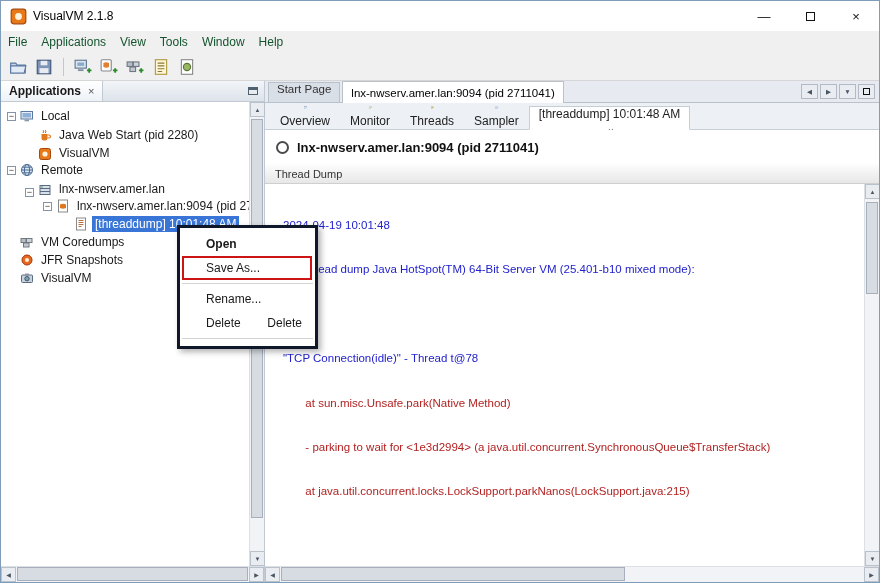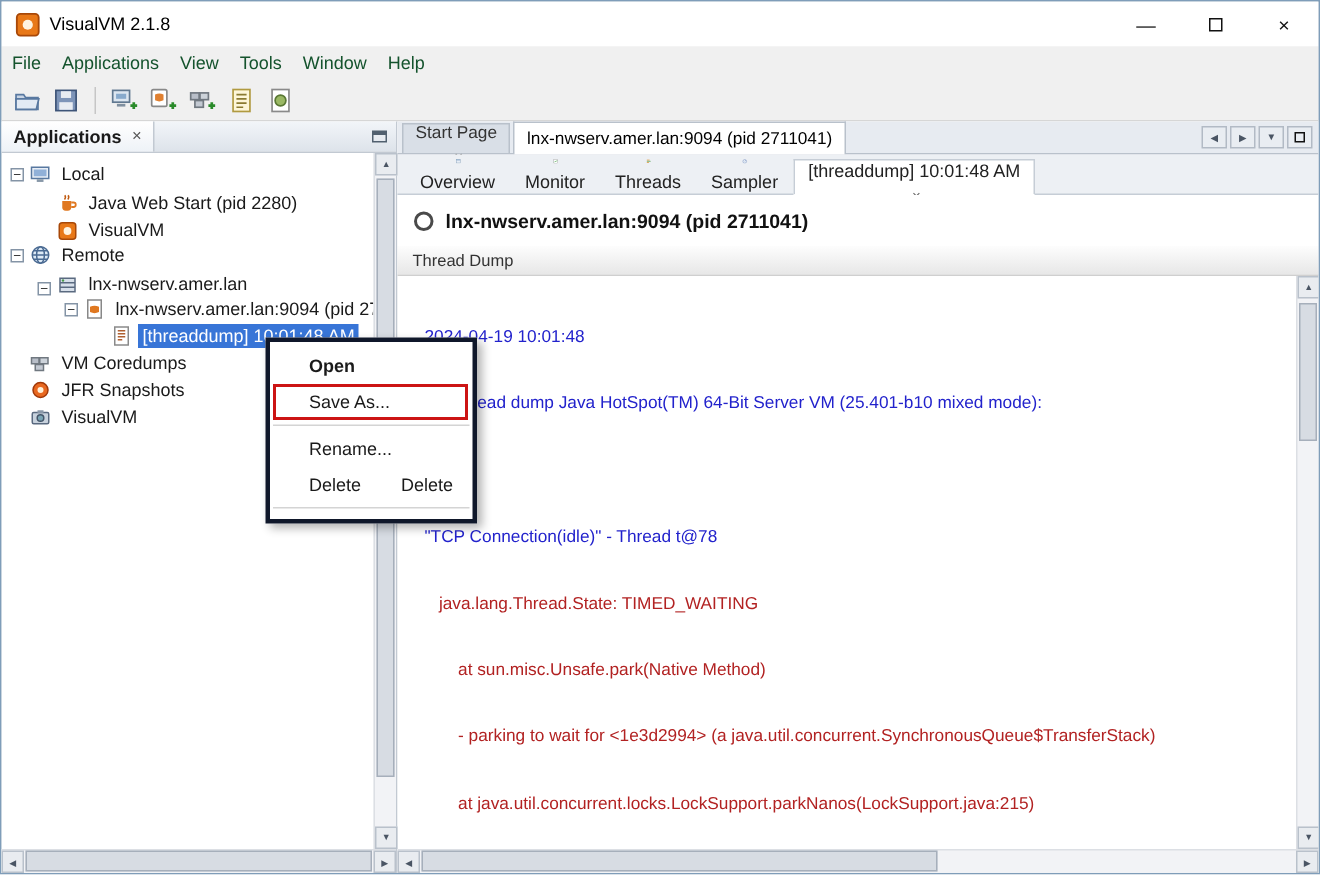--- a/index.html
+++ b/index.html
@@ -415,21 +415,20 @@
       <div class="section-bar">
         <span>Thread Dump</span>
       </div>
 
       <div class="dump-row">
         <div class="dump">
           <div class="b">2024-04-19 10:01:48</div>
           <div class="b">Full thread dump Java HotSpot(TM) 64-Bit Server VM (25.401-b10 mixed mode):</div>
           <div class="r"></div>
           <div class="b">"TCP Connection(idle)" - Thread t@78</div>
-          <div class="r">   java.lang.Thread.State: TIMED_WAITING</div>
           <div class="r">       at sun.misc.Unsafe.park(Native Method)</div>
           <div class="r">       - parking to wait for &lt;1e3d2994&gt; (a java.util.concurrent.SynchronousQueue$TransferStack)</div>
           <div class="r">       at java.util.concurrent.locks.LockSupport.parkNanos(LockSupport.java:215)</div>
           
           
           
           
           
           
           

